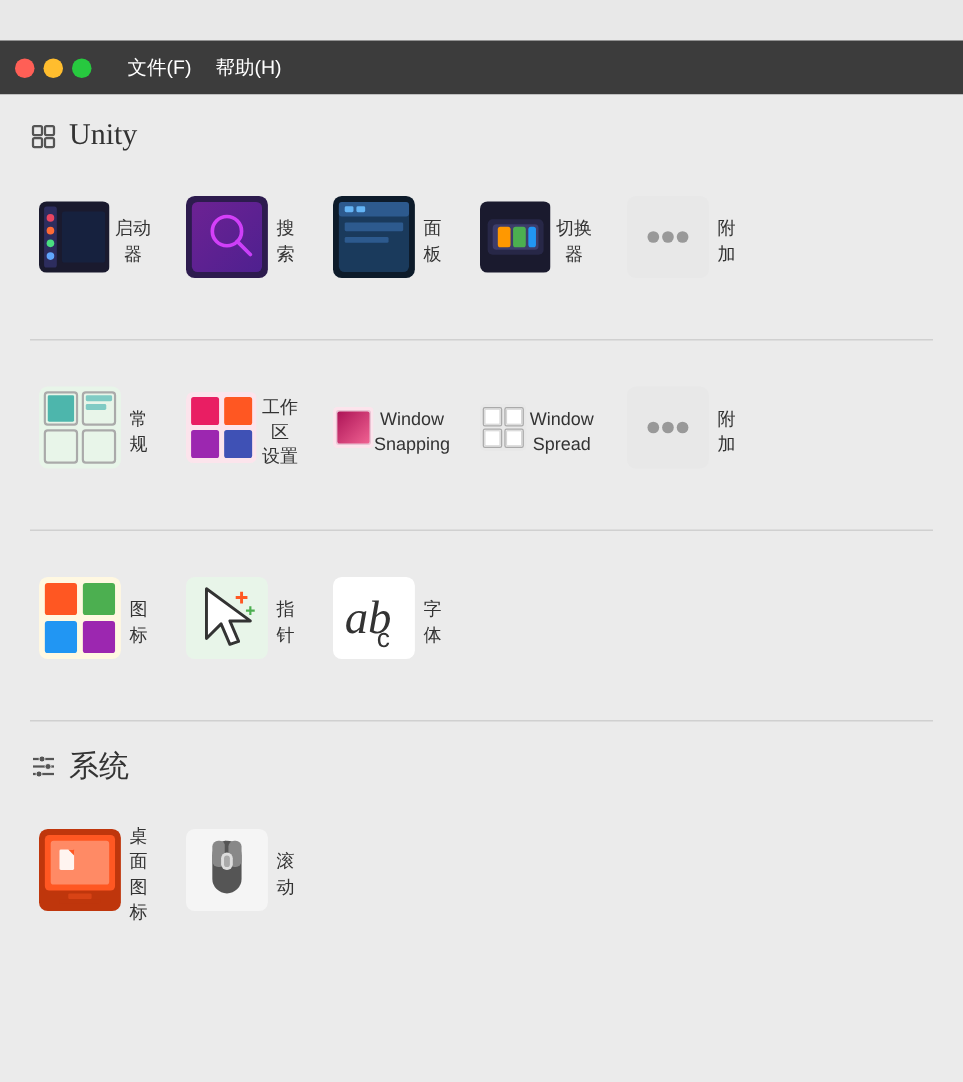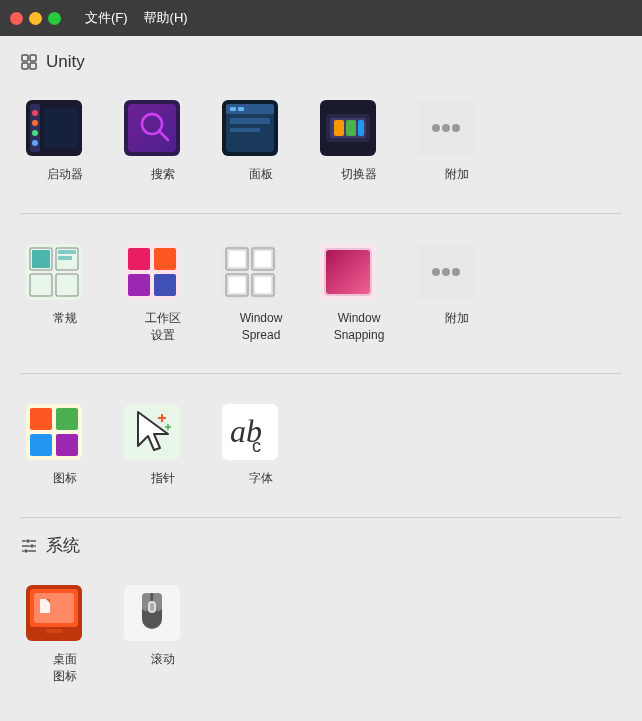--- a/index.html
+++ b/index.html
@@ -13,20 +13,21 @@
     }
 
     
     .titlebar {
       background: #3c3c3c;
       height: 36px;
       display: flex;
       align-items: center;
       padding: 0 10px;
       gap: 8px;
+      margin-top: 27px;
     }
     .traffic-lights {
       display: flex;
       gap: 6px;
       align-items: center;
     }
     .traffic-dot {
       width: 13px;
       height: 13px;
       border-radius: 50%;
@@ -56,34 +57,36 @@
 
     
     .section {
       margin-bottom: 20px;
     }
     .section-header {
       display: flex;
       align-items: center;
       gap: 8px;
       margin-bottom: 14px;
-      font-size: 17px;
+      font-size: 20px;
       font-weight: 500;
       color: #333;
+      font-family: Liberation Serif, serif;
     }
 
     
     .icon-grid {
       display: flex;
       flex-wrap: wrap;
       gap: 8px;
     }
     .icon-item {
       display: flex;
-      flex-direction: column;
+      flex-direction: row;
+      align-items: center;
       width: 90px;
       padding: 10px 6px;
       border-radius: 6px;
       cursor: pointer;
       transition: background 0.1s;
     }
     .icon-img {
       width: 56px;
       height: 64px;
       margin-bottom: 6px;
@@ -250,50 +253,50 @@
             <rect x="30" y="30" width="22" height="22" rx="2" fill="#3f51b5"></rect>
           </svg>
         </div>
         <span class="icon-label" style="white-space:pre-line; text-align:center;">工作区
 设置</span>
       </div>
 
       <div class="icon-item">
         <div class="icon-img">
           <svg width="56" height="56" viewBox="0 0 56 56">
+            <rect width="56" height="56" rx="6" fill="#fce4ec"></rect>
+            <rect x="4" y="4" width="48" height="48" rx="4" fill="#880e4f" opacity="0.15"></rect>
+            <rect x="6" y="6" width="44" height="44" rx="3" fill="url(#snapGrad)"></rect>
+            <defs>
+              <linearGradient id="snapGrad" x1="0" y1="0" x2="1" y2="1">
+                <stop offset="0%" stop-color="#ad1457"></stop>
+                <stop offset="100%" stop-color="#f06292"></stop>
+              </linearGradient>
+            </defs>
+          </svg>
+        </div>
+        <span class="icon-label" style="white-space:pre-line; text-align:center;">Window
+Snapping</span>
+      </div>
+
+      <div class="icon-item">
+        <div class="icon-img">
+          <svg width="56" height="56" viewBox="0 0 56 56">
             <rect width="56" height="56" rx="6" fill="#e8e8e8"></rect>
             <rect x="4" y="4" width="22" height="22" rx="2" fill="none" stroke="#aaa" stroke-width="1.5"></rect>
             <rect x="30" y="4" width="22" height="22" rx="2" fill="none" stroke="#aaa" stroke-width="1.5"></rect>
             <rect x="4" y="30" width="22" height="22" rx="2" fill="none" stroke="#aaa" stroke-width="1.5"></rect>
             <rect x="30" y="30" width="22" height="22" rx="2" fill="none" stroke="#aaa" stroke-width="1.5"></rect>
             <rect x="6" y="6" width="18" height="18" rx="1" fill="white" stroke="#ccc"></rect>
             <rect x="32" y="6" width="18" height="18" rx="1" fill="white" stroke="#ccc"></rect>
             <rect x="6" y="32" width="18" height="18" rx="1" fill="white" stroke="#ccc"></rect>
             <rect x="32" y="32" width="18" height="18" rx="1" fill="white" stroke="#ccc"></rect>
           </svg>
         </div>
         <span class="icon-label" style="white-space:pre-line; text-align:center;">Window Spread</span>
-      </div>
-
-      <div class="icon-item">
-        <div class="icon-img">
-          <svg width="56" height="56" viewBox="0 0 56 56">
-            <rect width="56" height="56" rx="6" fill="#fce4ec"></rect>
-            <rect x="4" y="4" width="48" height="48" rx="4" fill="#880e4f" opacity="0.15"></rect>
-            <rect x="6" y="6" width="44" height="44" rx="3" fill="url(#snapGrad)"></rect>
-            <defs>
-              <linearGradient id="snapGrad" x1="0" y1="0" x2="1" y2="1">
-                <stop offset="0%" stop-color="#ad1457"></stop>
-                <stop offset="100%" stop-color="#f06292"></stop>
-              </linearGradient>
-            </defs>
-          </svg>
-        </div>
-        <span class="icon-label" style="white-space:pre-line; text-align:center;">Window
-Snapping</span>
       </div>
 
 
       <div class="icon-item">
         <div class="icon-img">
           <svg width="56" height="56" viewBox="0 0 56 56">
             <rect width="56" height="56" rx="6" fill="#e8e8e8"></rect>
             <circle cx="18" cy="28" r="4" fill="#999"></circle>
             <circle cx="28" cy="28" r="4" fill="#999"></circle>
             <circle cx="38" cy="28" r="4" fill="#999"></circle>

